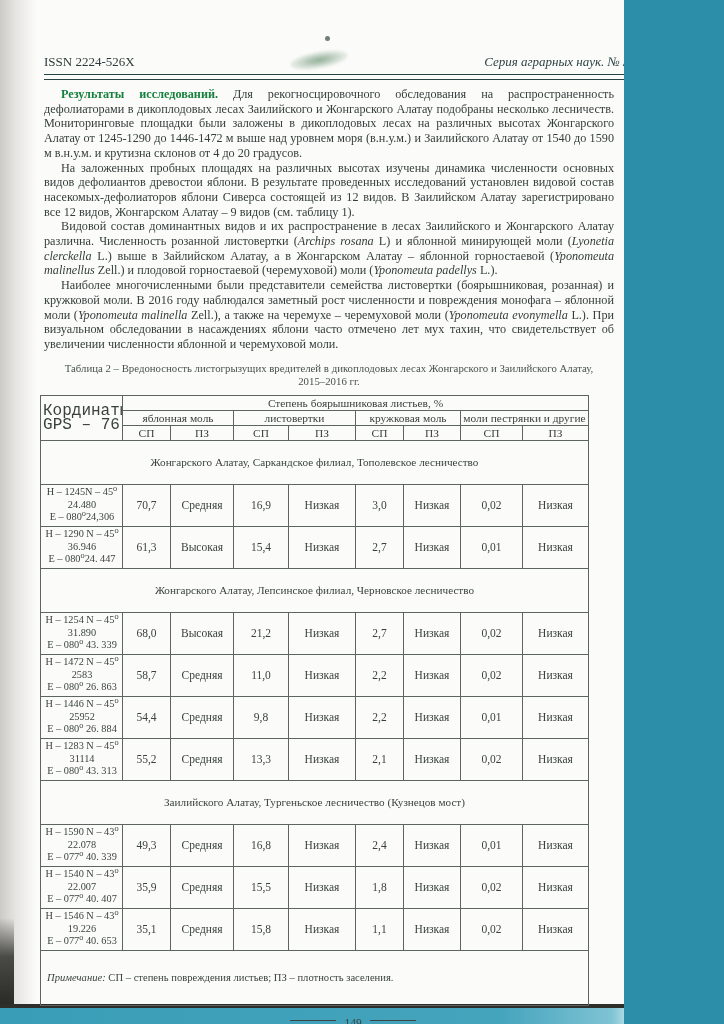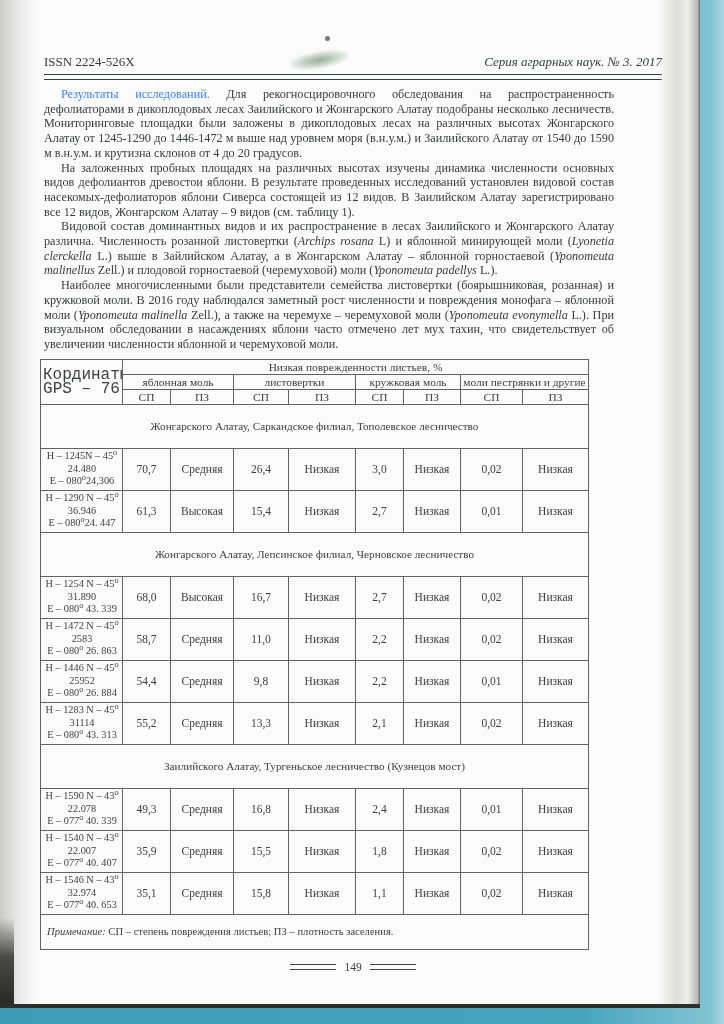--- a/index.html
+++ b/index.html
@@ -1,16 +1,16 @@
 <!DOCTYPE html>
 <html><head>
 <meta charset="utf-8">
 <style>
   html,body{margin:0;padding:0;background:#2c8ea8;}
-  .scene{position:relative;width:724px;height:1024px;overflow:hidden;
+  .scene{position:relative;width:624px;height:1024px;overflow:hidden;
          background:linear-gradient(to right,#3a9db7 0%,#44a4bc 80%,#7fc3d4 98%,#a8d8e3 100%);
          font-family:"Liberation Serif","DejaVu Serif",serif;}
   .page{position:absolute;left:0;top:0;width:700px;height:1004px;
         background:#fbfbf9;border-bottom:4px solid #2e2e2a;}
   .page::before{content:"";position:absolute;left:0;top:0;bottom:0;width:36px;pointer-events:none;
         background:linear-gradient(to right,#cbcac7 0%,#e4e3e0 40%,rgba(250,250,248,0) 100%);}
   .page::after{content:"";position:absolute;right:0;top:0;bottom:0;width:42px;pointer-events:none;
         background:linear-gradient(to right,rgba(250,250,248,0) 0%,#dedcd8 45%,#f0eeea 70%,#b9b8b2 94%,#6a6a64 100%);}
   .spine{position:absolute;left:0;bottom:0;width:14px;height:86px;
         background:linear-gradient(to bottom,rgba(60,60,56,0) 0%,#4a4a46 45%,#2a2a26 100%);}
@@ -21,36 +21,36 @@
         background:rgba(40,60,45,.65);filter:blur(.5px);}
 
   .inner{position:relative;padding:0 38px 0 44px;color:#333c3c;}
   .header{display:flex;justify-content:space-between;align-items:baseline;padding-top:54px;
           font-size:13px;color:#2f3b3b;}
   .header .jtitle{font-style:italic;color:#2e4245;}
   .hrule{margin-top:4px;height:4px;border-top:1.6px solid #274443;border-bottom:1px solid #274443;}
 
   .bodytext{margin-top:7px;margin-right:48px;}
   .para{margin:0;text-indent:17px;text-align:justify;font-size:12.2px;line-height:14.7px;color:#343e3d;}
-  .para .b{font-weight:normal;color:#3b82f6;}
+  .para .b{font-weight:bold;color:#15803d;}
   .para .i{font-style:italic;}
 
   .caption{margin:10px 48px 0 0;text-align:center;white-space:pre-line;
            font-size:10.8px;line-height:13px;color:#49524f;}
 
   table.tbl{border-collapse:collapse;table-layout:fixed;width:548px;margin:7px 0 0 -4px;
             font-size:11.5px;color:#39413f;}
   .tbl th,.tbl td{border:1px solid #5d6462;font-weight:normal;padding:1px 2px;text-align:center;
                   vertical-align:middle;overflow:hidden;}
   .tbl th{font-size:11.4px;}
   .tbl .coords-h{white-space:pre-line;font-size:16px;line-height:14px;font-family:Liberation Mono, monospace;}
   .tbl td.coords{white-space:pre-line;text-align:center;font-size:10.3px;line-height:12.6px;padding-left:3px;}
   .tbl tr.sect td{font-size:11.2px;height:17px;padding:13px 2px;}
   .tbl tr.data td{height:39px;}
-  .tbl tr.noterow td{text-align:left;font-size:10.6px;padding:9px 6px;height:16px;}
+  .tbl tr.noterow td{text-align:left;font-size:10.6px;padding:19px 6px;height:16px;}
   .tbl .notelabel{font-style:italic;}
 
   .pagefoot{margin-top:11px;display:flex;justify-content:center;align-items:center;
             font-size:11.5px;color:#3a4442;}
   .pgline{display:inline-block;width:46px;height:4px;margin:0 8px;
           border-top:1.6px solid #3c4644;border-bottom:1px solid #3c4644;}
 </style>
 </head>
 <body>
 
@@ -67,38 +67,40 @@
       </div>
       <div class="hrule"></div>
 
       <div class="bodytext">
           <p class="para"><span class="b">Результаты исследований.</span><span> Для рекогносцировочного обследования на распространенность дефолиаторами в дикоплодовых лесах Заилийского и Жонгарского Алатау подобраны несколько лесничеств. Мониторинговые площадки были заложены в дикоплодовых лесах на различных высотах Жонгарского Алатау от 1245-1290 до 1446-1472 м выше над уровнем моря (в.н.у.м.) и Заилийского Алатау от 1540 до 1590 м в.н.у.м. и крутизна склонов от 4 до 20 градусов.</span></p>
           <p class="para"><span>На заложенных пробных площадях на различных высотах изучены динамика численности основных видов дефолиантов древостои яблони. В результате проведенных исследований установлен видовой состав насекомых-дефолиаторов яблони Сиверса состоящей из 12 видов. В Заилийском Алатау зарегистрировано все 12 видов, Жонгарском Алатау – 9 видов (см. таблицу 1).</span></p>
           <p class="para"><span>Видовой состав доминантных видов и их распространение в лесах Заилийского и Жонгарского Алатау различна. Численность розанной листовертки (</span><span class="i">Archips rosana</span><span> L) и яблонной минирующей моли (</span><span class="i">Lyonetia clerckella</span><span> L.) выше в Зайлийском Алатау, а в Жонгарском Алатау – яблонной горностаевой (</span><span class="i">Yponomeuta malinellus</span><span> Zell.) и плодовой горностаевой (черемуховой) моли (</span><span class="i">Yponomeuta padellys</span><span> L.).</span></p>
           <p class="para"><span>Наиболее многочисленными были представители семейства листовертки (боярышниковая, розанная) и кружковой моли. В 2016 году наблюдался заметный рост численности и повреждения монофага – яблонной моли (</span><span class="i">Yponomeuta malinella</span><span> Zell.), а также на черемухе – черемуховой моли (</span><span class="i">Yponomeuta evonymella</span><span> L.). При визуальном обследовании в насаждениях яблони часто отмечено лет мух тахин, что свидетельствует об увеличении численности яблонной и черемуховой моли.</span></p>
         </div>
 
+      <div class="caption">Таблица 2 – Вредоносность листогрызущих вредителей в дикоплодовых лесах Жонгарского и Заилийского Алатау,
+2015–2016 гг.</div>
 
       <table class="tbl">
         <colgroup>
           <col style="width:82px">
             <col style="width:48px">
             <col style="width:63px">
           <col style="width:55px">
             <col style="width:67px">
             <col style="width:48px">
           <col style="width:57px">
             <col style="width:62px">
             <col style="width:66px">
         </colgroup>
         <thead>
             <tr>
               <th class="coords-h" rowspan="3">Кординаты
 GPS – 76</th>
-              <th colspan="8">Низкая поврежденности листьев, %</th>
+              <th colspan="8">Степень боярышниковая листьев, %</th>
             </tr>
             <tr>
               <th colspan="2">яблонная моль</th>
               <th colspan="2">листовертки</th>
               <th colspan="2">кружковая моль</th>
               <th colspan="2">моли пестрянки и другие</th>
             </tr>
             <tr>
               <th>СП</th>
               <th>ПЗ</th>
@@ -113,21 +115,21 @@
         <tbody>
             <tr class="sect">
               <td colspan="9">Жонгарского Алатау, Саркандское филиал, Тополевское лесничество</td>
             </tr>
             <tr class="data">
               <td class="coords">Н – 1245N – 45⁰
 24.480
 Е – 080⁰24,306</td>
               <td>70,7</td>
               <td>Средняя</td>
-              <td>26,4</td>
+              <td>16,9</td>
               <td>Низкая</td>
               <td>3,0</td>
               <td>Низкая</td>
               <td>0,02</td>
               <td>Низкая</td>
             </tr>
             <tr class="data">
               <td class="coords">Н – 1290 N – 45⁰
 36.946
 Е – 080⁰24. 447</td>
@@ -142,21 +144,21 @@
             </tr>
             <tr class="sect">
               <td colspan="9">Жонгарского Алатау, Лепсинское филиал, Черновское лесничество</td>
             </tr>
             <tr class="data">
               <td class="coords">Н – 1254 N – 45⁰
 31.890
 Е – 080⁰ 43. 339</td>
               <td>68,0</td>
               <td>Высокая</td>
-              <td>16,7</td>
+              <td>21,2</td>
               <td>Низкая</td>
               <td>2,7</td>
               <td>Низкая</td>
               <td>0,02</td>
               <td>Низкая</td>
             </tr>
             <tr class="data">
               <td class="coords">Н – 1472 N – 45⁰
 2583
 Е – 080⁰ 26. 863</td>
@@ -219,21 +221,21 @@
               <td>Средняя</td>
               <td>15,5</td>
               <td>Низкая</td>
               <td>1,8</td>
               <td>Низкая</td>
               <td>0,02</td>
               <td>Низкая</td>
             </tr>
             <tr class="data">
               <td class="coords">Н – 1546 N – 43⁰
-32.974
+19.226
 Е – 077⁰ 40. 653</td>
               <td>35,1</td>
               <td>Средняя</td>
               <td>15,8</td>
               <td>Низкая</td>
               <td>1,1</td>
               <td>Низкая</td>
               <td>0,02</td>
               <td>Низкая</td>
             </tr>

